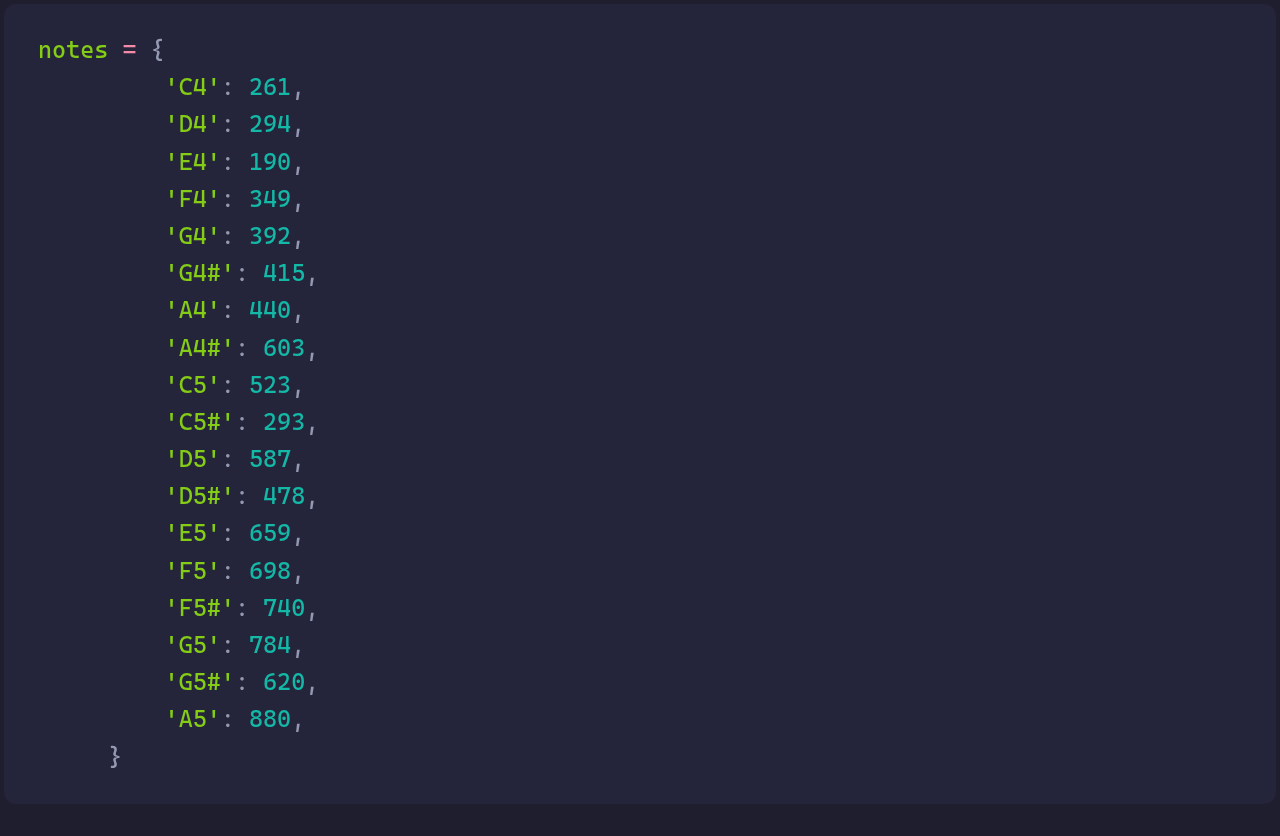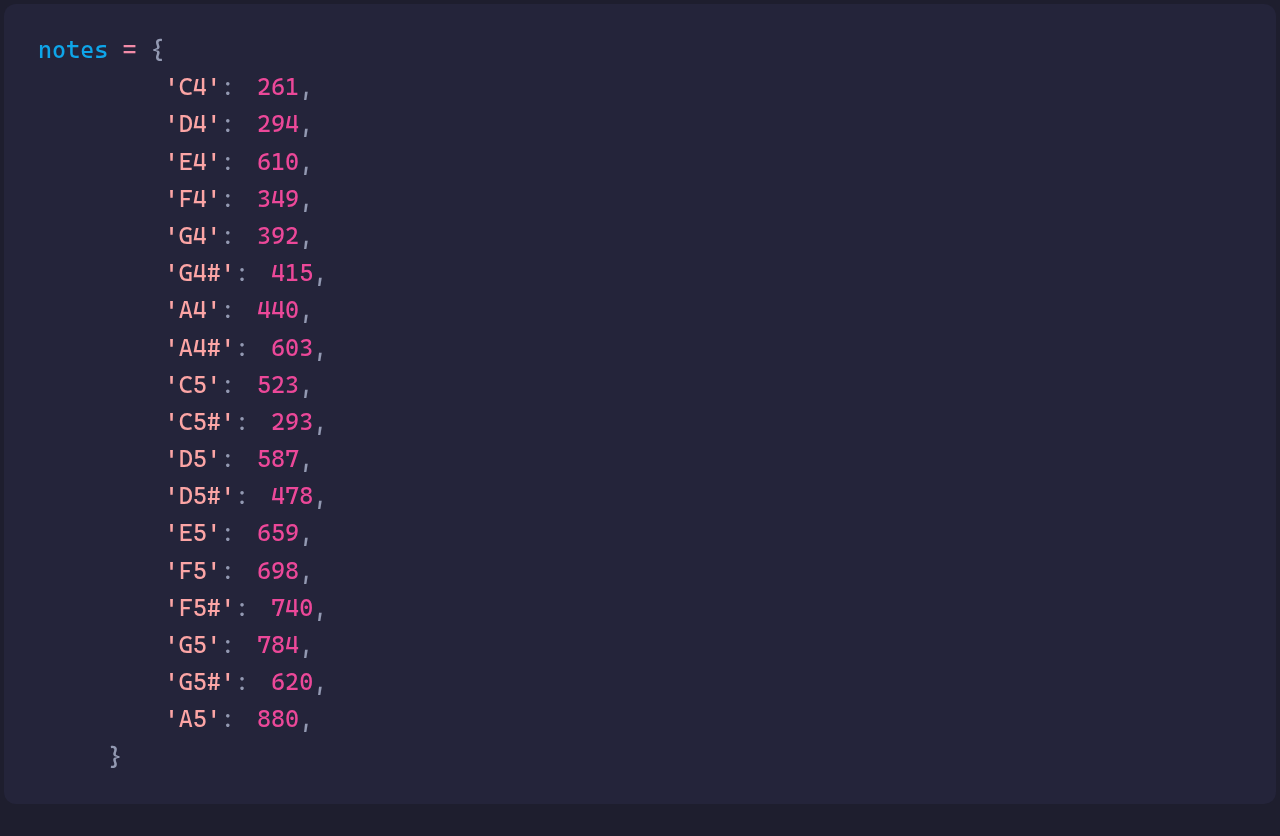--- a/index.html
+++ b/index.html
@@ -16,46 +16,45 @@
       padding: 0;
     }
     .code-block {
       background-color: #24243a;
       border-radius: 12px;
       padding: 28px 34px 28px 34px;
       white-space: pre;
       margin: 4px;
     }
     .var-name {
-      color: #0ea5e9;
+      color: #84cc16;
     }
     .operator {
       color: #f38ba8;
     }
     .punct {
       color: #9399b2;
     }
     .string {
-      color: #fca5a5;
+      color: #84cc16;
     }
     .number {
-      color: #ec4899;
-      margin-left: 8px;
+      color: #14b8a6;
     }
     .indent {
       display: inline-block;
     }
   </style>
 </head>
 <body>
 
 <div class="code-block"><span class="var-name">notes</span><span> </span><span class="operator">=</span><span> </span><span class="punct">{</span>
 <span id="entries"><span class="indent">         </span><span class="string">'C4'</span><span class="punct">:</span><span> </span><span class="number">261</span><span class="punct">,</span>
 <span class="indent">         </span><span class="string">'D4'</span><span class="punct">:</span><span> </span><span class="number">294</span><span class="punct">,</span>
-<span class="indent">         </span><span class="string">'E4'</span><span class="punct">:</span><span> </span><span class="number">610</span><span class="punct">,</span>
+<span class="indent">         </span><span class="string">'E4'</span><span class="punct">:</span><span> </span><span class="number">190</span><span class="punct">,</span>
 <span class="indent">         </span><span class="string">'F4'</span><span class="punct">:</span><span> </span><span class="number">349</span><span class="punct">,</span>
 <span class="indent">         </span><span class="string">'G4'</span><span class="punct">:</span><span> </span><span class="number">392</span><span class="punct">,</span>
 <span class="indent">         </span><span class="string">'G4#'</span><span class="punct">:</span><span> </span><span class="number">415</span><span class="punct">,</span>
 <span class="indent">         </span><span class="string">'A4'</span><span class="punct">:</span><span> </span><span class="number">440</span><span class="punct">,</span>
 <span class="indent">         </span><span class="string">'A4#'</span><span class="punct">:</span><span> </span><span class="number">603</span><span class="punct">,</span>
 <span class="indent">         </span><span class="string">'C5'</span><span class="punct">:</span><span> </span><span class="number">523</span><span class="punct">,</span>
 <span class="indent">         </span><span class="string">'C5#'</span><span class="punct">:</span><span> </span><span class="number">293</span><span class="punct">,</span>
 <span class="indent">         </span><span class="string">'D5'</span><span class="punct">:</span><span> </span><span class="number">587</span><span class="punct">,</span>
 <span class="indent">         </span><span class="string">'D5#'</span><span class="punct">:</span><span> </span><span class="number">478</span><span class="punct">,</span>
 <span class="indent">         </span><span class="string">'E5'</span><span class="punct">:</span><span> </span><span class="number">659</span><span class="punct">,</span>

